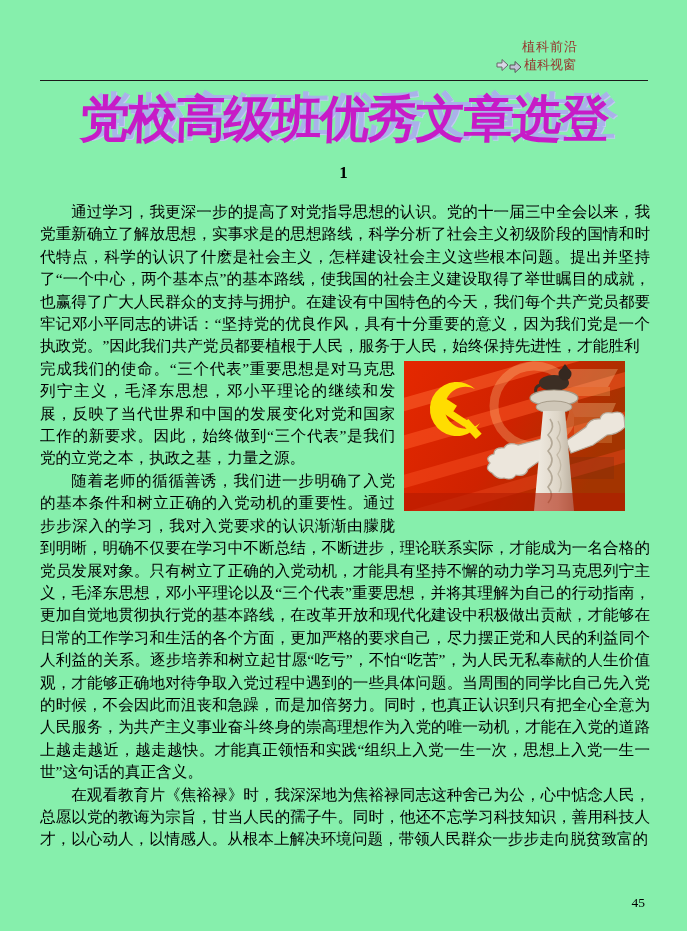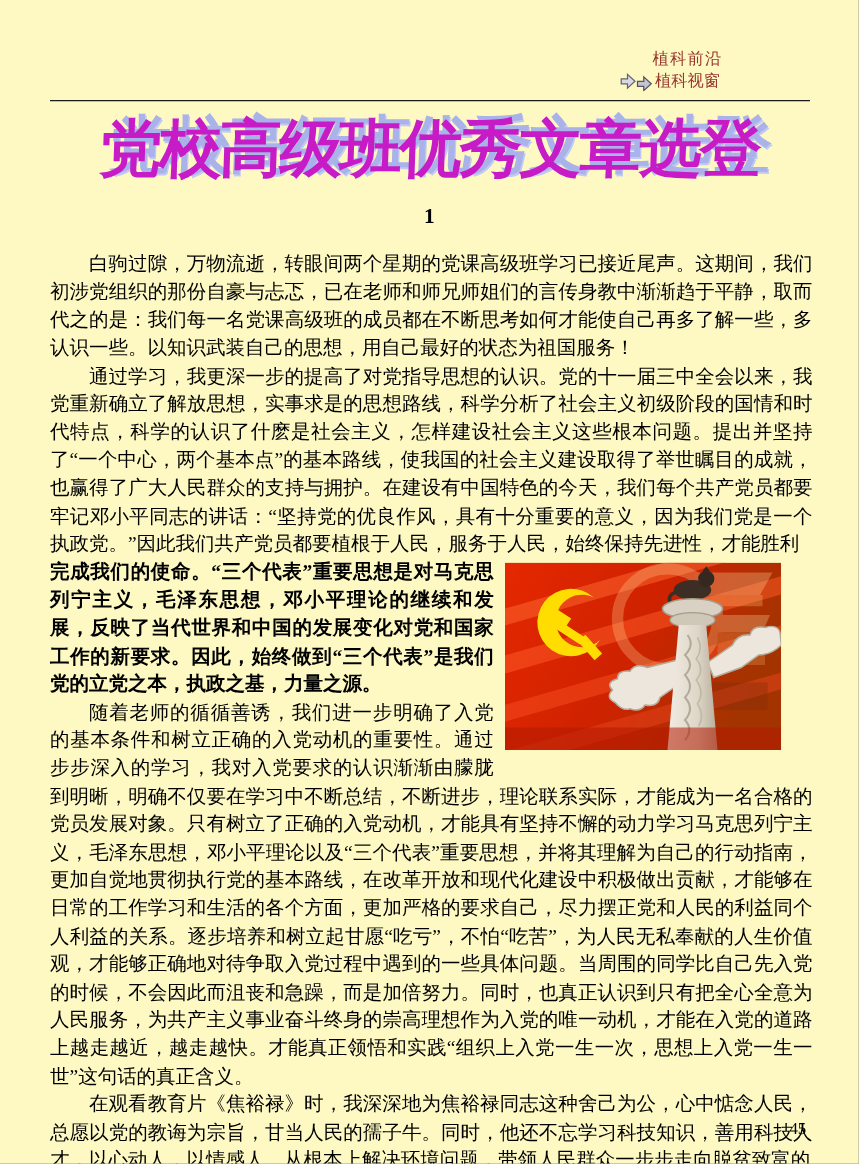--- a/index.html
+++ b/index.html
@@ -1,19 +1,19 @@
 <!DOCTYPE html>
 <html><head>
 <meta charset="utf-8">
 <style>
   * { margin:0; padding:0; box-sizing:border-box; }
   html,body { background:#888; }
   .page {
     position:relative; width:687px; height:931px; margin:0 auto;
-    background:#fef9c3; overflow:hidden;
+    background:#86efac; overflow:hidden;
     font-family:"Liberation Serif", serif; color:#000;
   }
   
   .header-logo{
     position:absolute; top:38px; right:79px; width:112px;
     font-family:"Liberation Sans", sans-serif;
     font-size:13px; line-height:18px; color:#96372e; text-align:right;
   }
   .header-line1{ padding-right:30px; letter-spacing:1px; }
   .header-line2{ display:flex; align-items:center; justify-content:flex-start; }
@@ -35,21 +35,21 @@
   .section-number{
     position:absolute; top:163px; left:0; width:100%;
     text-align:center; font-size:17px; font-weight:bold;
   }
   
   .content{
     position:absolute; top:201px; left:40px; width:610px;
     font-size:15.6px; line-height:22.4px; text-align:justify;
   }
   .content p{ text-indent:2em; }
-  .content p.cont{ text-indent:0;font-weight:bold; }
+  .content p.cont{ text-indent:0; }
   
   .photo{
     float:right; width:221px; height:150px;
     margin:3px 25px 8px 9px;
     overflow:hidden;
   }
   .photo svg{ display:block; }
   
   .page-number{
     position:absolute; right:42px; bottom:20px;
@@ -73,21 +73,20 @@
       <span>植科视窗</span>
     </div>
   </div>
   <div class="header-rule"></div>
 
   <div class="title-art">党校高级班优秀文章选登</div>
 
   <div class="section-number">1</div>
 
   <div class="content">
-    <p>白驹过隙，万物流逝，转眼间两个星期的党课高级班学习已接近尾声。这期间，我们初涉党组织的那份自豪与忐忑，已在老师和师兄师姐们的言传身教中渐渐趋于平静，取而代之的是：我们每一名党课高级班的成员都在不断思考如何才能使自己再多了解一些，多认识一些。以知识武装自己的思想，用自己最好的状态为祖国服务！</p>
     <p>通过学习，我更深一步的提高了对党指导思想的认识。党的十一届三中全会以来，我党重新确立了解放思想，实事求是的思想路线，科学分析了社会主义初级阶段的国情和时代特点，科学的认识了什麽是社会主义，怎样建设社会主义这些根本问题。提出并坚持了“一个中心，两个基本点”的基本路线，使我国的社会主义建设取得了举世瞩目的成就，也赢得了广大人民群众的支持与拥护。在建设有中国特色的今天，我们每个共产党员都要牢记邓小平同志的讲话：“坚持党的优良作风，具有十分重要的意义，因为我们党是一个执政党。”因此我们共产党员都要植根于人民，服务于人民，始终保持先进性，才能胜利</p>
 
     <div class="photo">
       <svg width="221" height="150" viewBox="0 0 221 150">
         <defs>
           <linearGradient id="gbase" x1="0" y1="0" x2="1" y2="0.35">
             <stop offset="0" stop-color="#e52800"></stop>
             <stop offset="0.55" stop-color="#cf2200"></stop>
             <stop offset="1" stop-color="#a33400"></stop>
           </linearGradient>

